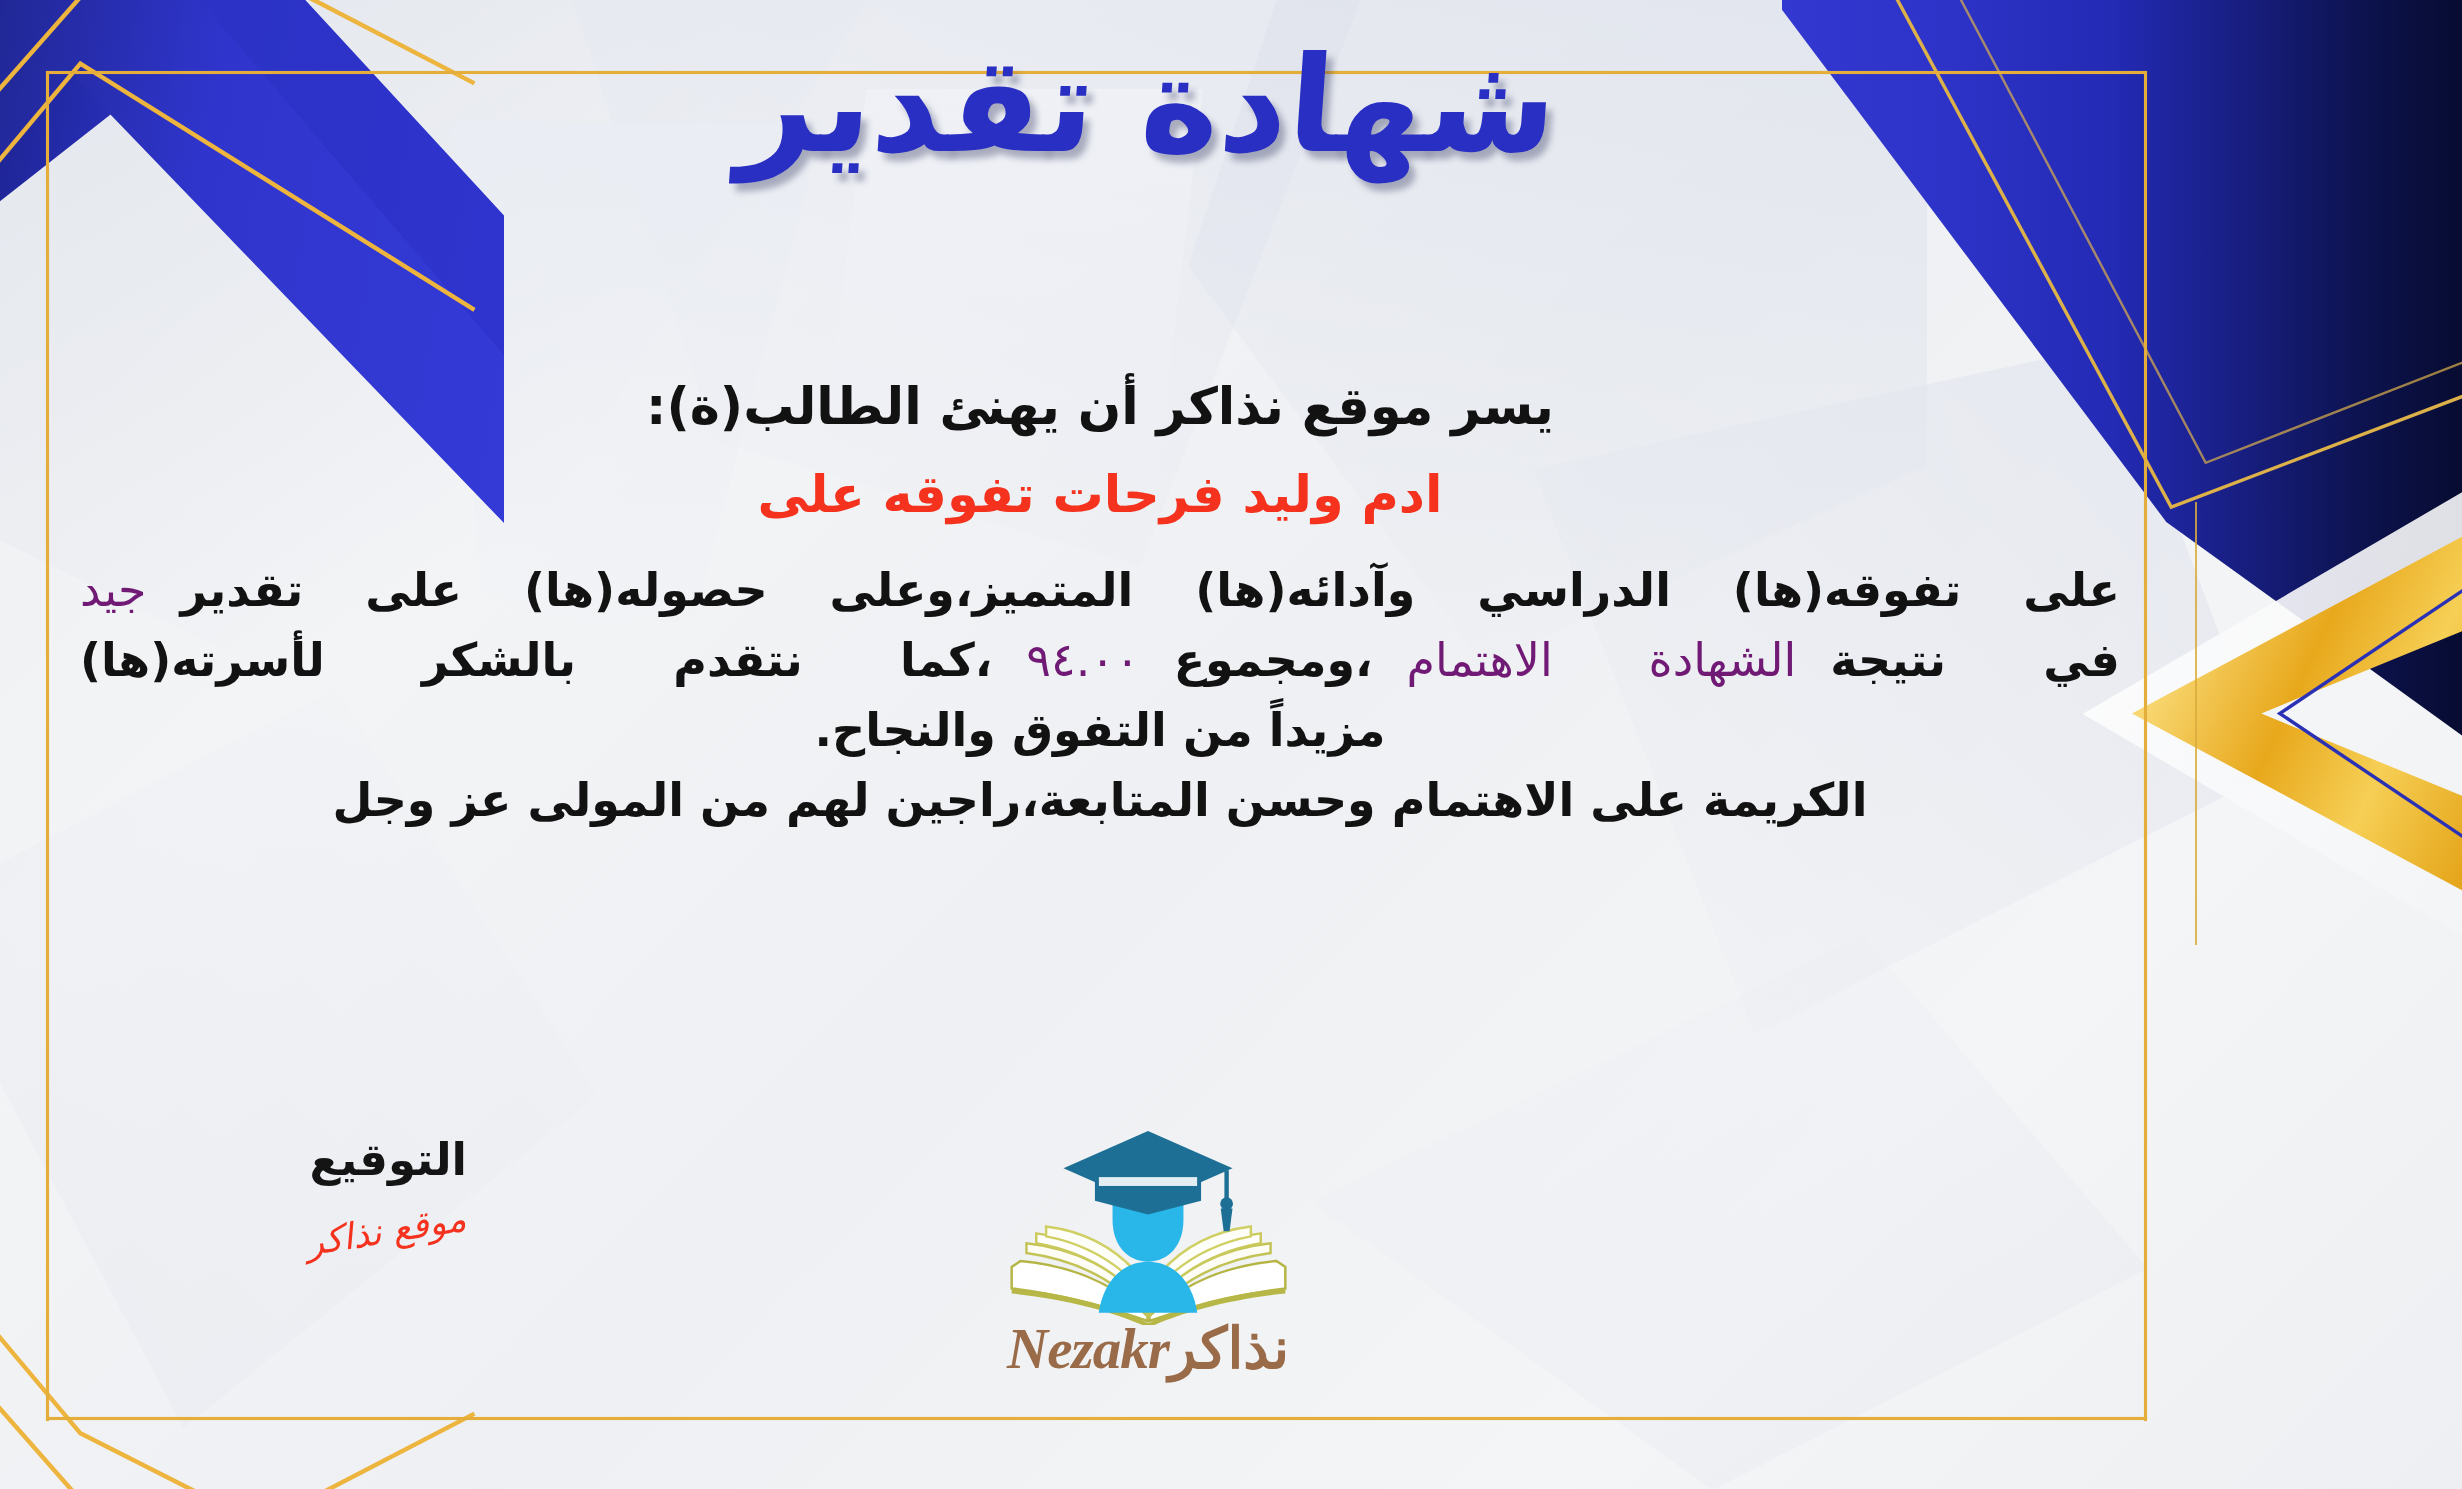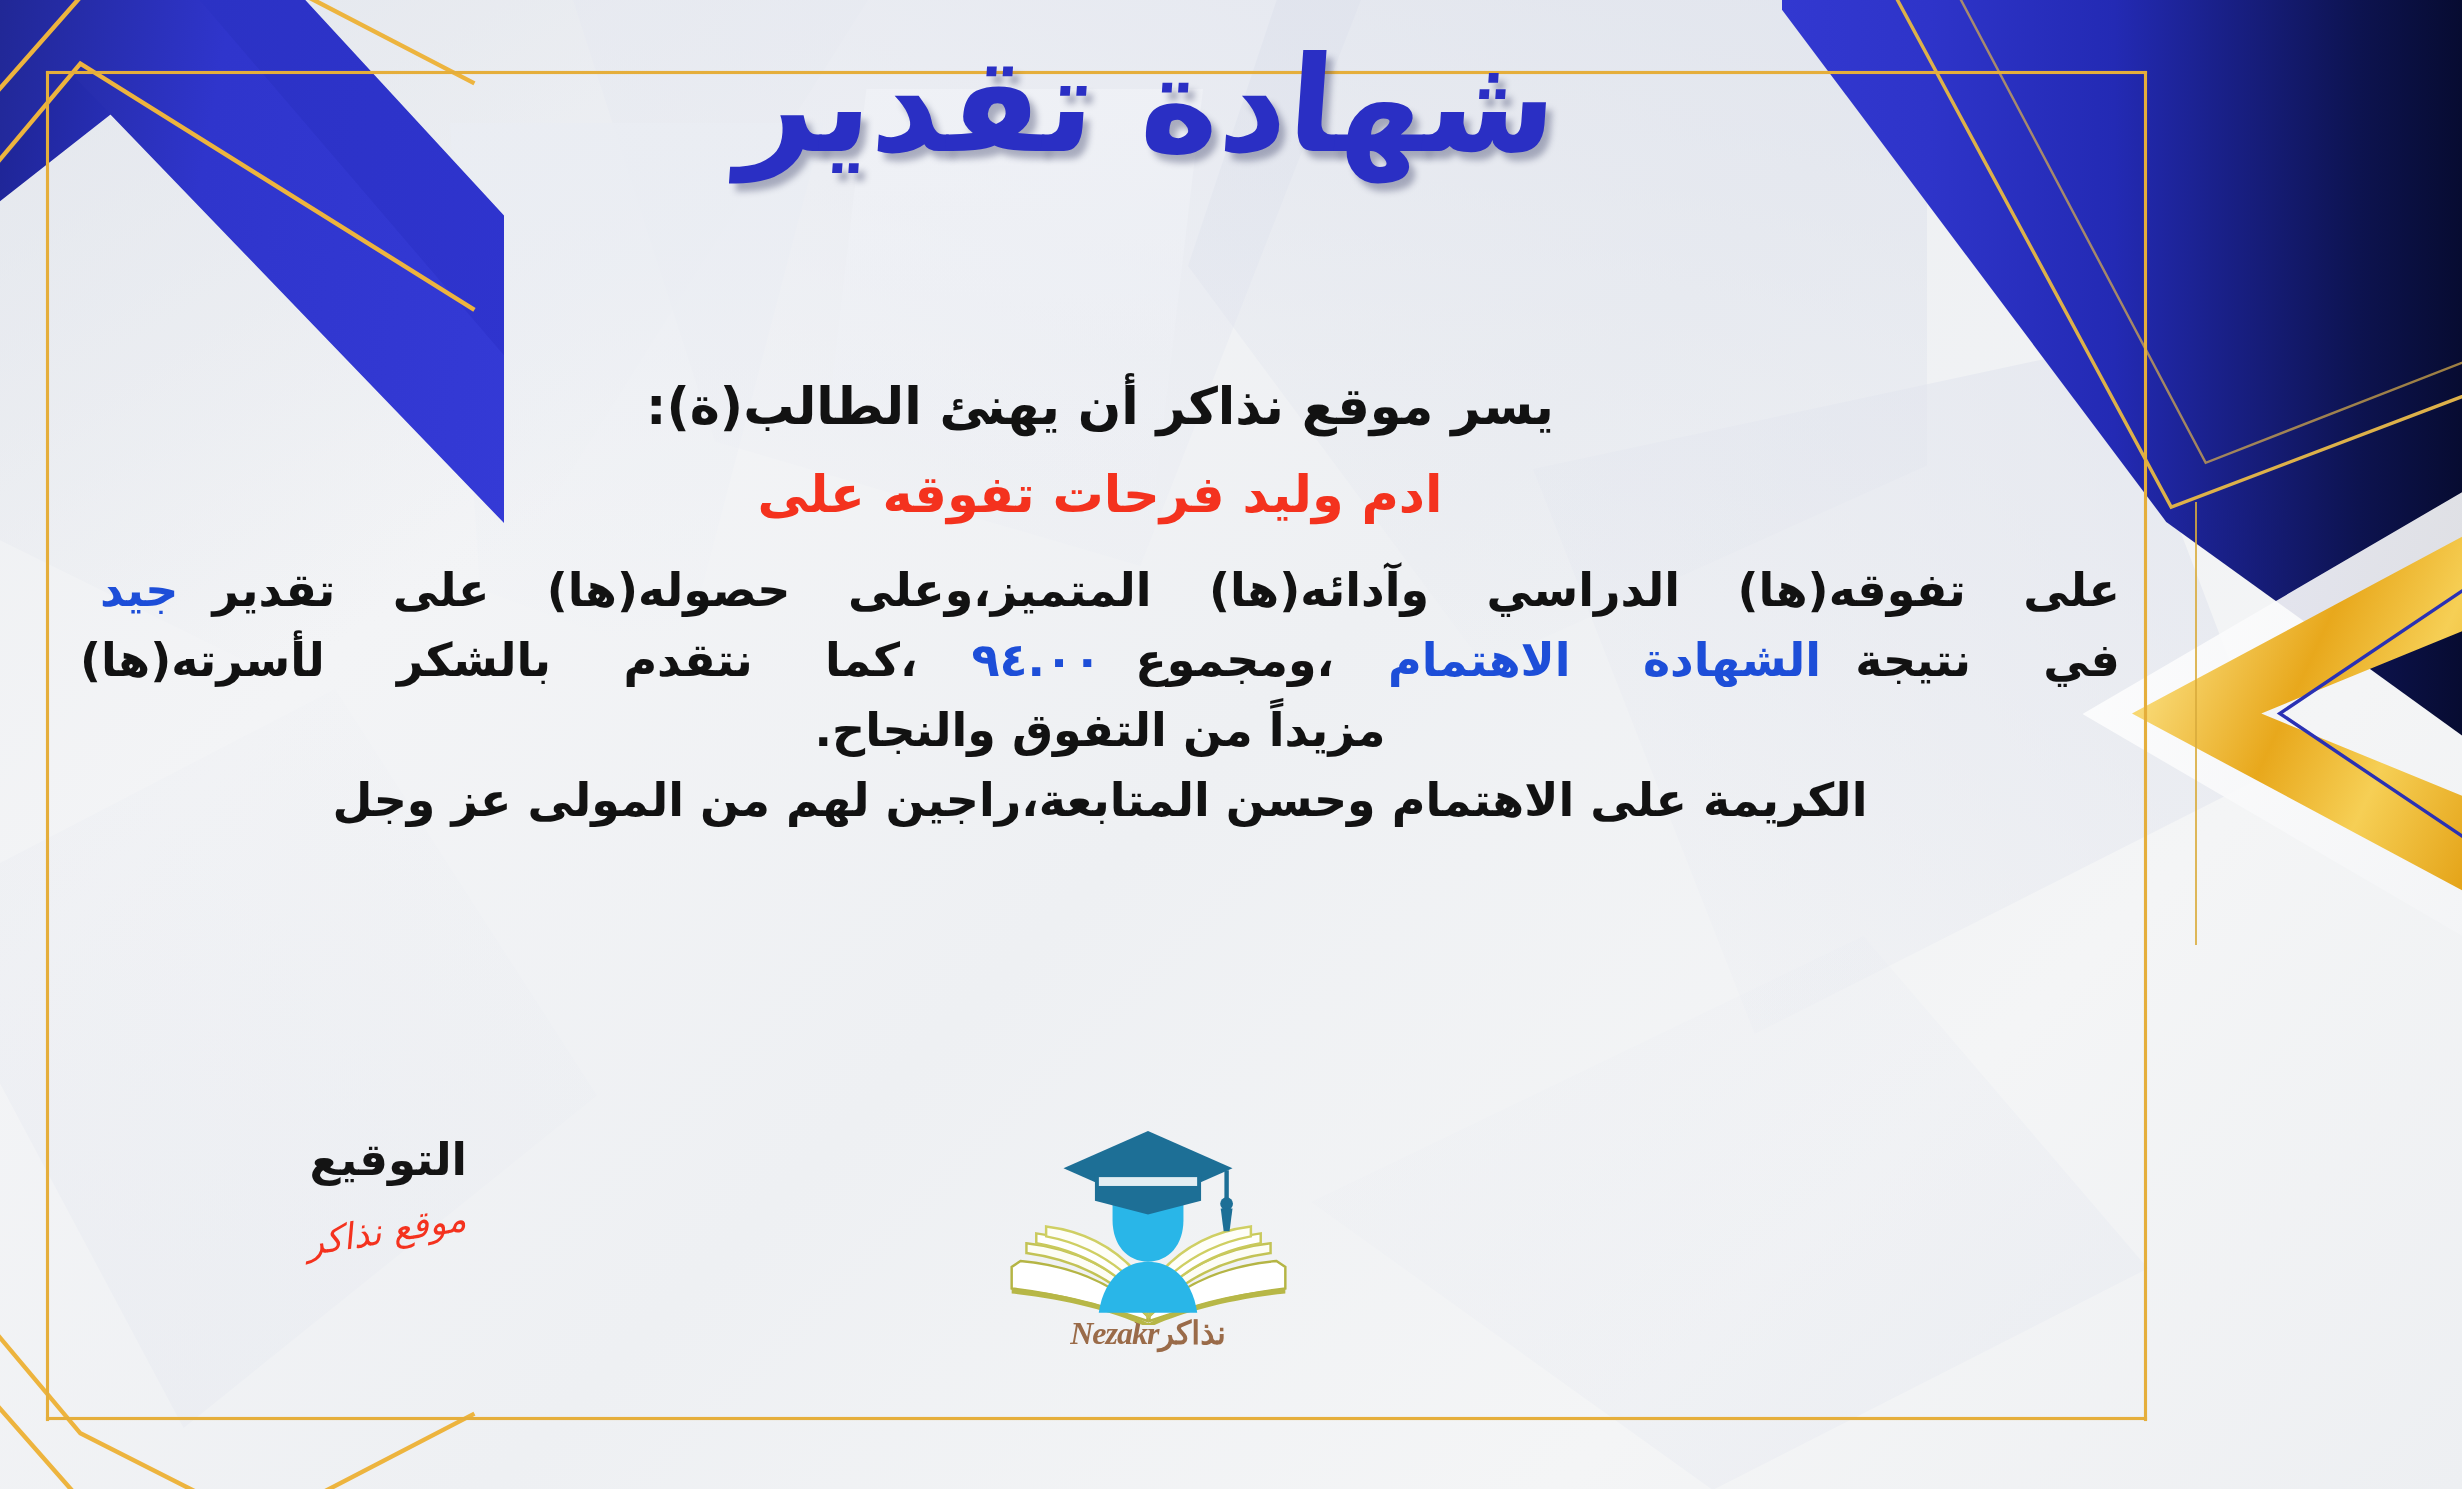--- a/index.html
+++ b/index.html
@@ -158,21 +158,21 @@
     line-height:1.3;
     margin-bottom:27.6px;
     letter-spacing:-0.5px;
   }
   .para{
     font-size:46px;
     font-weight:600;
     line-height:1.52;
     letter-spacing:-0.5px;
   }
-  .para .hl{color:#1d4ed8;font-weight:700;margin-left:20px;}
+  .para .hl{color:#701a75;font-weight:400;}
   .para .sp{display:inline-block;width:34px;}
   .para-line{white-space:nowrap;}
   .para-line.justify{
     text-align:justify;
     text-align-last:justify;
     white-space:normal;
   }
 
   
   .footer{
@@ -206,21 +206,21 @@
     display:flex;flex-direction:column;align-items:center;
   }
   .logo-art{position:relative;width:315px;height:207px;}
   .logo-cap{
     position:absolute;left:50%;top:8.9px;transform:translateX(-50%);
   }
   .logo-book{position:absolute;left:0;top:74px;}
   .logo-person{position:absolute;left:50%;top:47px;transform:translateX(-50%);}
   .logo-text{
     margin-top:-10.8px;
-    font-size:32px;
+    font-size:57px;
     font-weight:700;
     color:#9a6b49;
     font-family:"DejaVu Serif","Liberation Serif",serif;
     letter-spacing:-1px;
     white-space:nowrap;
     direction:rtl;
   }
   .logo-text .latin{font-family:"Liberation Serif","DejaVu Serif",serif;font-style:italic;}
 </style>
 </head>

